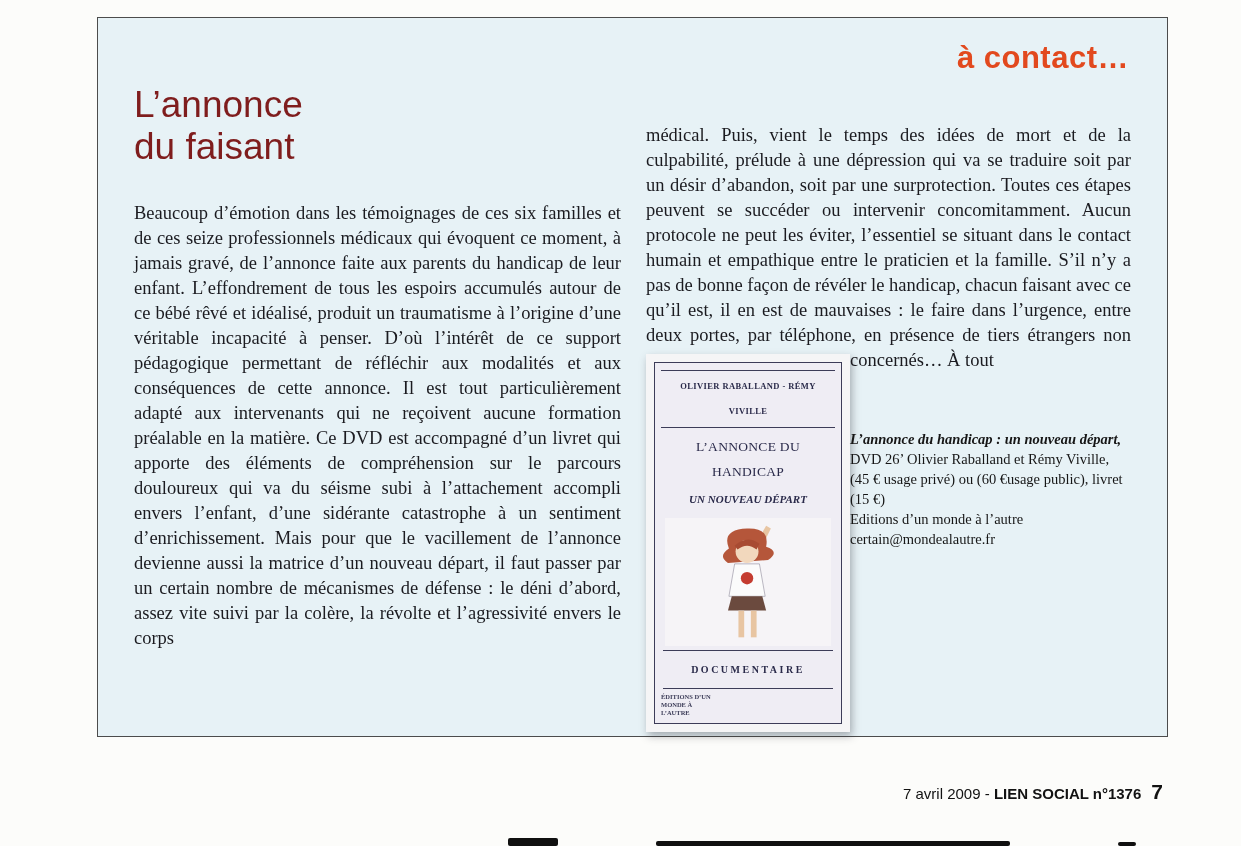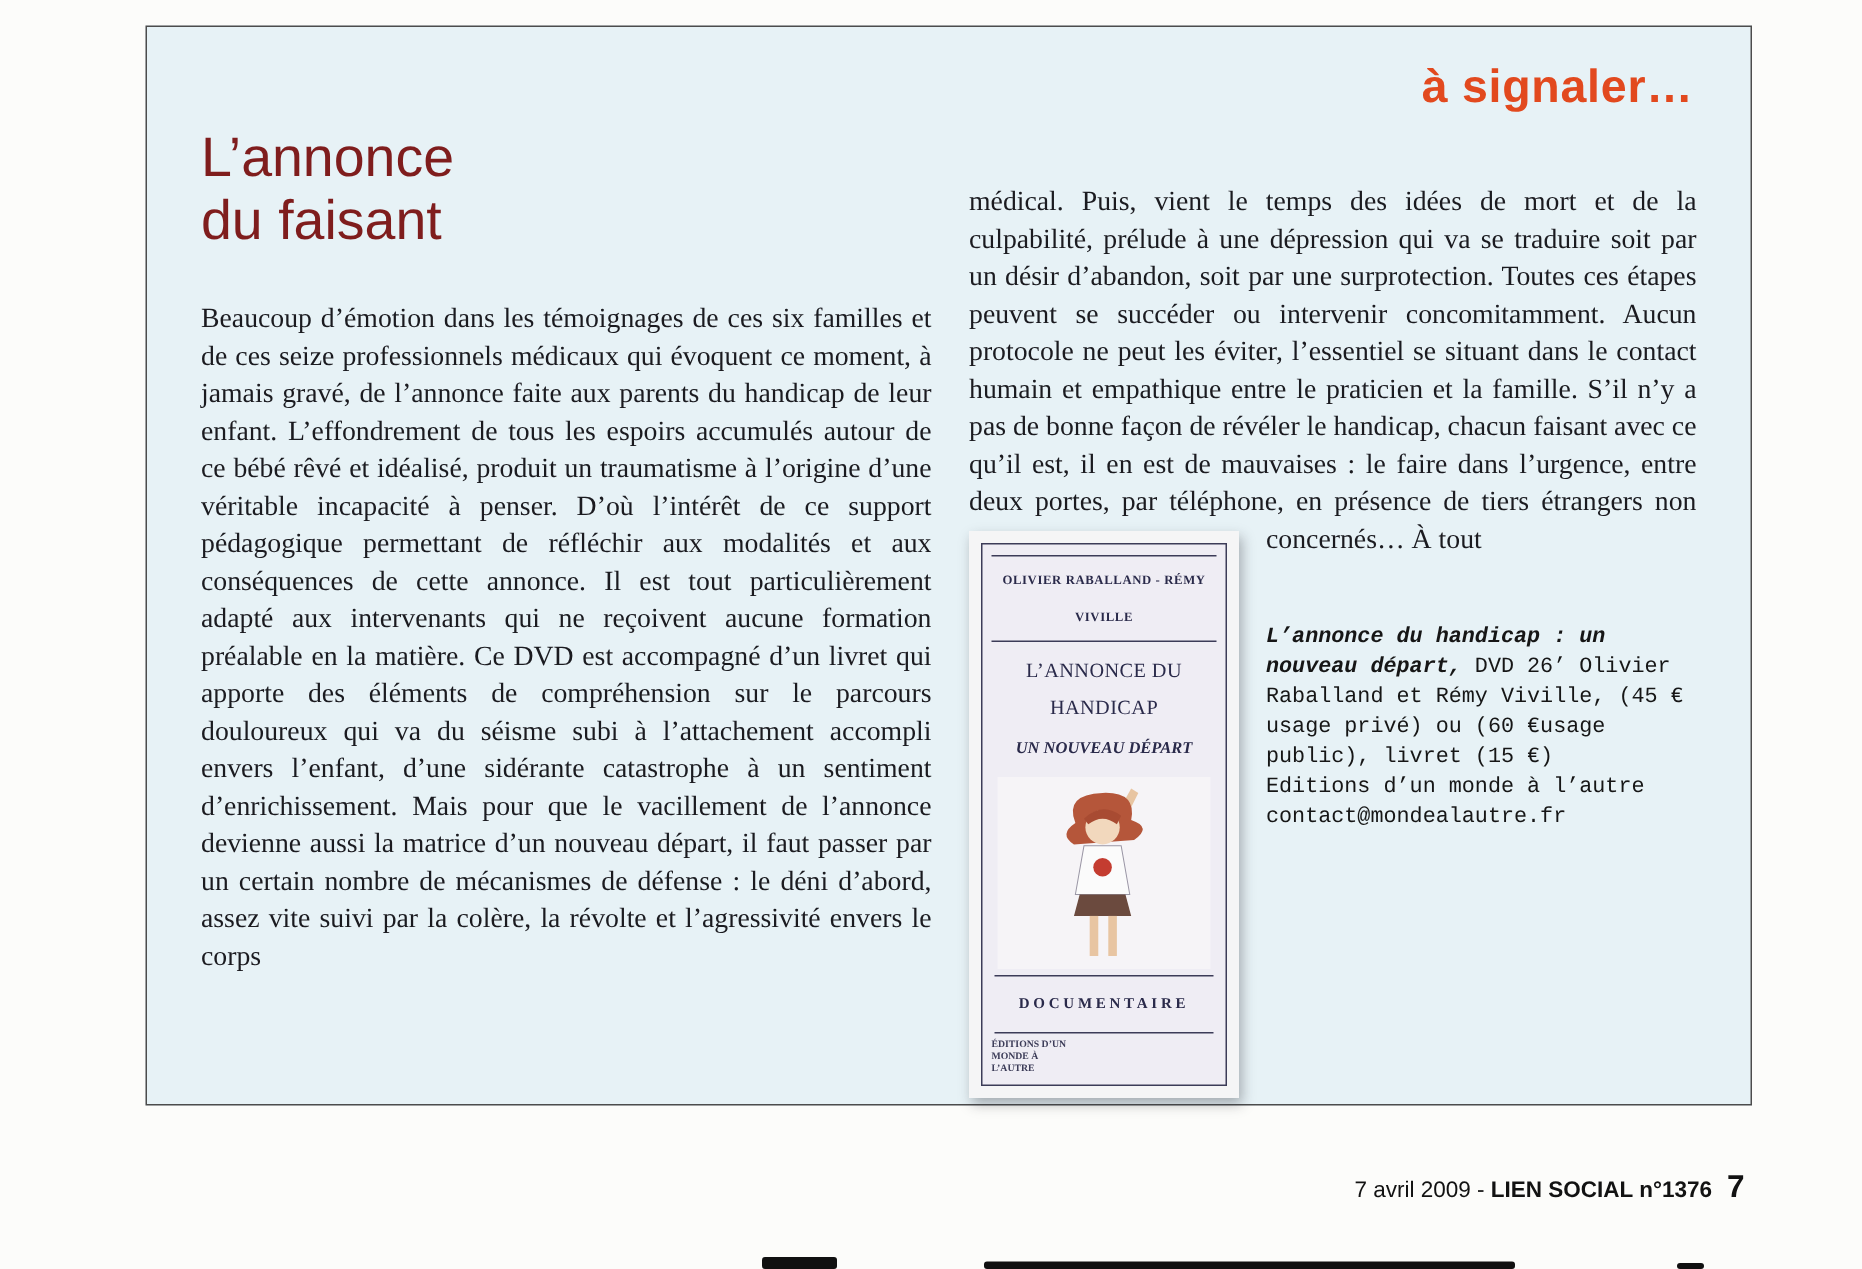--- a/index.html
+++ b/index.html
@@ -53,22 +53,22 @@
     line-height:25px;
     text-align:justify;
     color:#1b1b20;
   }
   .col-left  { left:36px;  top:183px; width:487px; }
   .col-right { left:548px; top:105px; width:485px; }
 
   
   .dvd-figure {
     float:left;
-    width:180px;
-    margin:6px 18px 6px 0;
+    width:204px;
+    margin:6px 0 6px 0;
     background:#f5f5f6;
     padding:8px;
     box-shadow:2px 4px 8px rgba(40,40,50,0.35);
   }
   .dvd-cover {
     border:1px solid #3c3c58;
     background:#efedf4;
     padding:7px 6px 6px 6px;
     text-align:center;
     font-family:"Liberation Serif", serif;
@@ -120,22 +120,22 @@
     width:58px;
     font-size:6.5px;
     line-height:8px;
     text-transform:uppercase;
     text-align:left;
     color:#3c3c58;
     font-weight:bold;
   }
 
   .caption {
-    margin-top:42px;
-    font-family:Liberation Mono, monospace;
+    margin-top:56px;
+    font-family:Liberation Serif, serif;
     font-size:14.5px;
     line-height:20px;
     text-align:left;
     color:#161616;
   }
   .caption-title { font-weight:bold; font-style:italic; }
   .caption-line { display:block; }
 
   .footer {
     position:absolute;
@@ -158,21 +158,21 @@
 
 <div class="scan-page">
 
   <div class="ghost ghost1"></div>
   <div class="ghost ghost2"></div>
   <div class="ghost ghost3"></div>
   <div class="ghost ghost4"></div>
 
   <div class="article-box">
 
-    <div class="signaler">à signaler…</div>
+    <div class="signaler">à contact…</div>
 
     <h1 class="article-title"><span>L’annonce</span><br>
       <span>du faisant</span>
     </h1>
 
     <div class="col col-left">
       <span>Beaucoup d’émotion dans les témoignages de ces six familles et de ces seize professionnels médicaux qui évoquent ce moment, à jamais gravé, de l’annonce faite aux parents du handicap de leur enfant. L’effondrement de tous les espoirs accumulés autour de ce bébé rêvé et idéalisé, produit un traumatisme à l’origine d’une véritable incapacité à penser. D’où l’intérêt de ce support pédagogique permettant de réfléchir aux modalités et aux conséquences de cette annonce. Il est tout particulièrement adapté aux intervenants qui ne reçoivent aucune formation préalable en la matière. Ce DVD est accompagné d’un livret qui apporte des éléments de compréhension sur le parcours douloureux qui va du séisme subi à l’attachement accompli envers l’enfant, d’une sidérante catastrophe à un sentiment d’enrichissement. Mais pour que le vacillement de l’annonce devienne aussi la matrice d’un nouveau départ, il faut passer par un certain nombre de mécanismes de défense : le déni d’abord, assez vite suivi par la colère, la révolte et l’agressivité envers le corps</span>
     </div>
 
     <div class="col col-right">
@@ -198,21 +198,21 @@
           </div>
           <div class="dvd-genre">Documentaire</div>
           <div class="dvd-publisher">Éditions d’un monde à l’autre</div>
         </div>
       </div>
 
 
       <div class="caption">
         <span class="caption-title">L’annonce du handicap : un nouveau départ,</span><span> DVD 26’ Olivier Raballand et Rémy Viville, (45 € usage privé) ou (60 €usage public), livret (15 €)</span>
         <span class="caption-line">Editions d’un monde à l’autre</span>
-        <span class="caption-line">contact@mondealautre.fr</span>
+        <span class="caption-line">certain@mondealautre.fr</span>
       </div>
     </div>
 
   </div>
 
   <div class="footer">
     <span>7 avril 2009 - </span><span class="journal">LIEN SOCIAL n°1376</span><span class="pageno">7</span>
   </div>
 
   <div class="scan-artifact artifact1"></div>

